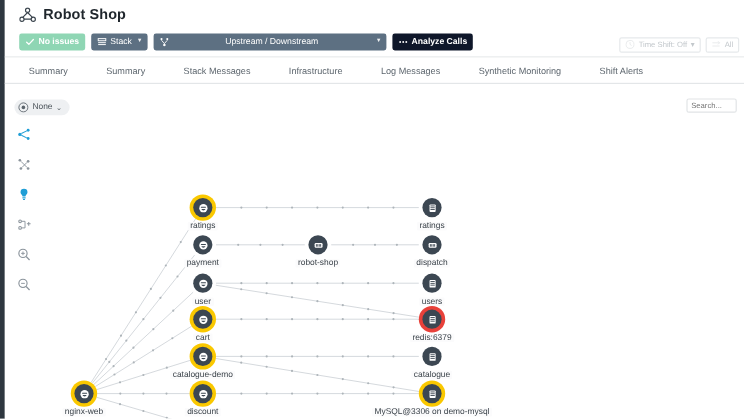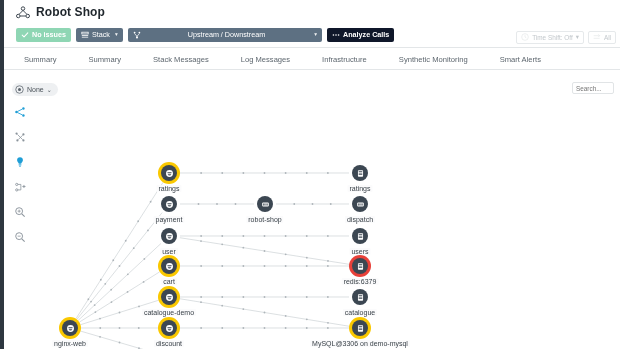--- a/index.html
+++ b/index.html
@@ -197,24 +197,24 @@
         </svg>
         <span>All</span>
       </div>
     </div>
   </div>
 
   <div class="tabs" id="tab-bar">
       <div class="tab">Summary</div>
       <div class="tab">Summary</div>
       <div class="tab">Stack Messages</div>
+      <div class="tab">Infrastructure</div>
       <div class="tab">Log Messages</div>
-      <div class="tab">Infrastructure</div>
       <div class="tab">Synthetic Monitoring</div>
-      <div class="tab">Smart Alerts</div>
+      <div class="tab">Shift Alerts</div>
     </div>
 
   <div class="canvas">
 
     <div class="none-select">
       <svg class="globe" viewBox="0 0 12 12">
         <circle cx="6" cy="6" r="5" fill="none" stroke="#5a636b" stroke-width="1"></circle>
         <circle cx="6" cy="6" r="2" fill="#5a636b"></circle>
       </svg>
       <span>None</span>

